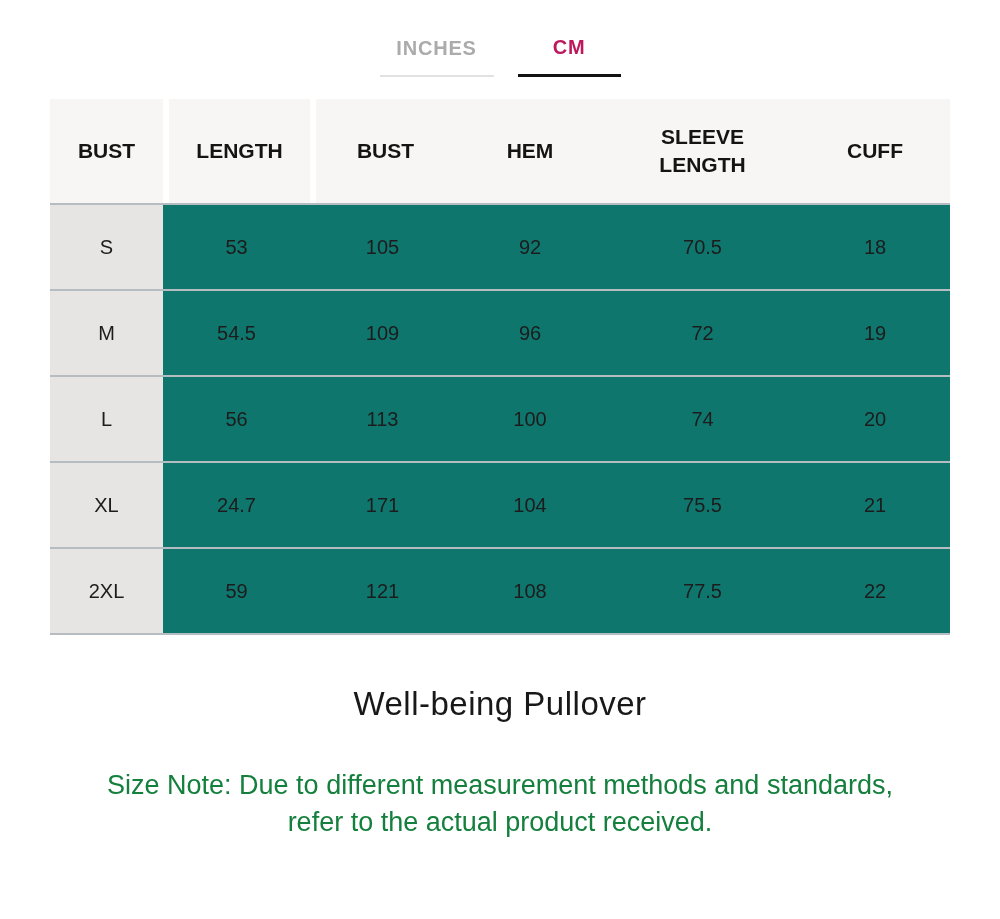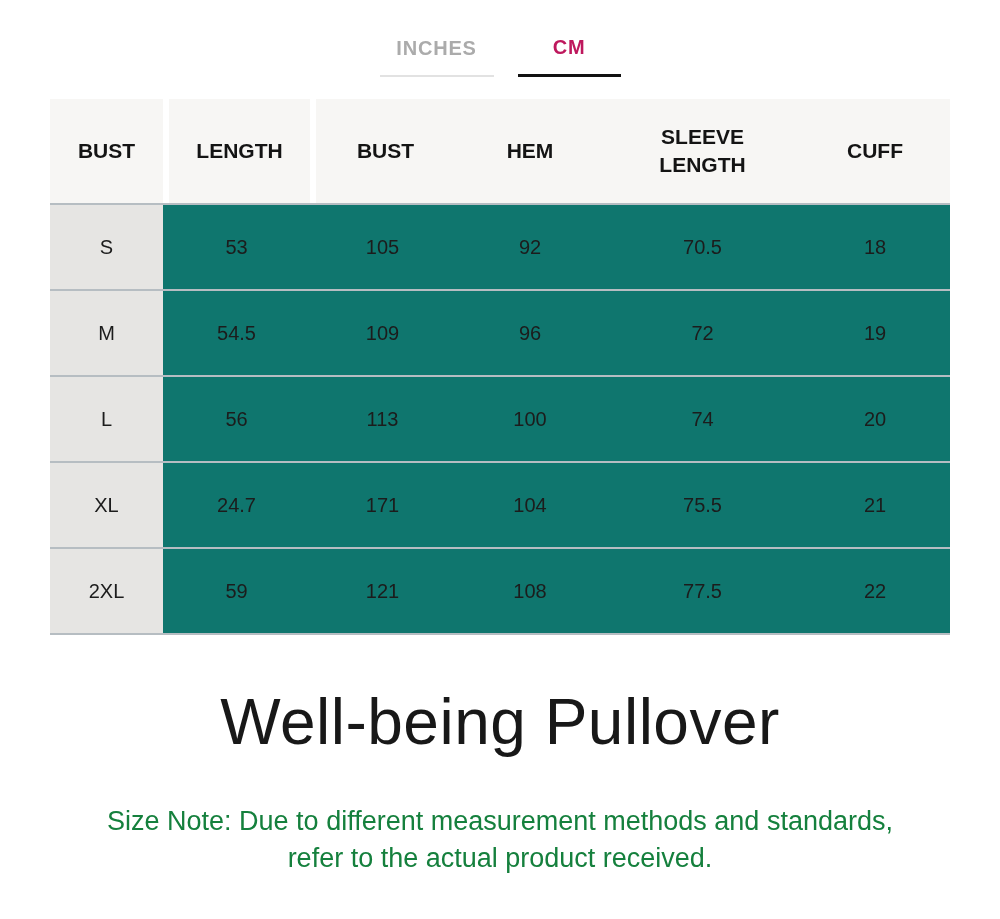--- a/index.html
+++ b/index.html
@@ -78,21 +78,21 @@
     background: #0f766e;
     font-size: 20px;
     color: #1c1c1c;
   }
   .data-row .size-cell { background: #e6e5e3; }
 
   
   .product-title {
     margin-top: 50px;
     text-align: center;
-    font-size: 64px;
+    font-size: 33px;
     font-weight: 400;
     color: #181818;
     letter-spacing: 0.5px;
   }
   .size-note {
     margin: 44px auto 0 auto;
     width: 940px;
     text-align: center;
     font-size: 27px;
     line-height: 37px;

